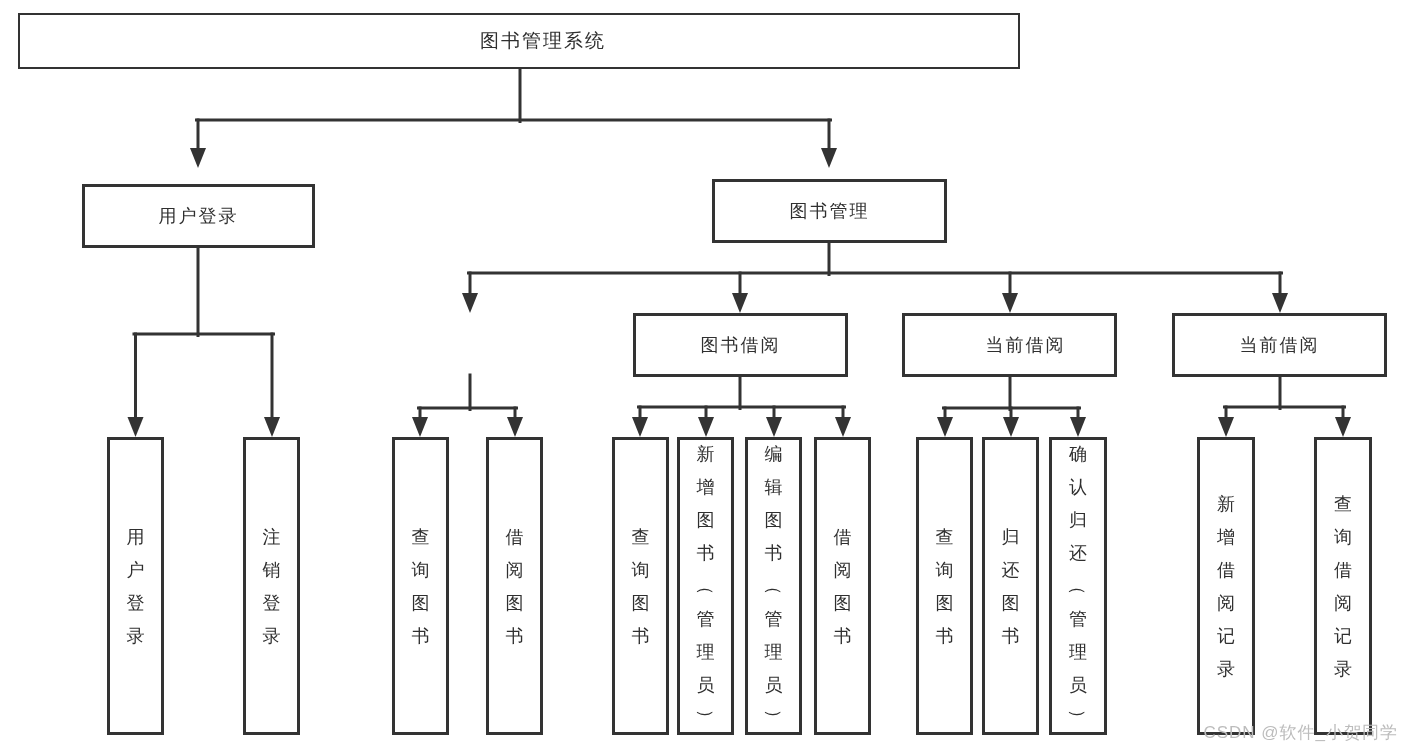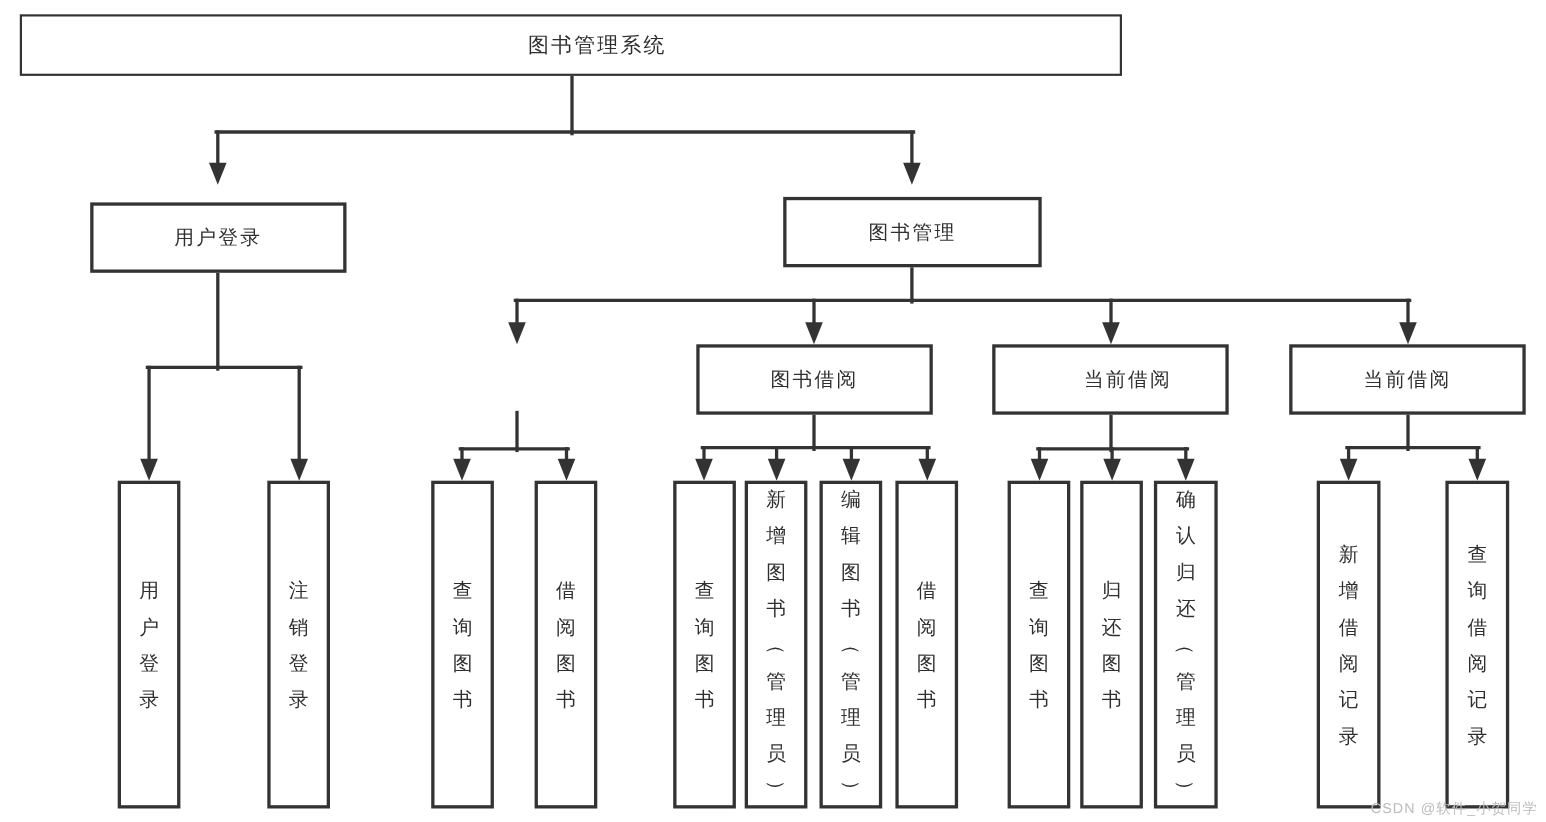--- a/index.html
+++ b/index.html
@@ -25,21 +25,21 @@
   .hbox{white-space:nowrap;}
   .vbox{flex-direction:column;}
   .vlabel{
     display:flex;flex-direction:column;align-items:center;justify-content:center;
     gap:15px;height:100%;width:100%;letter-spacing:0;
   }
   .vlabel span{display:block;height:18px;line-height:18px;font-size:18px;}
   .vlabel span.vpunct{transform:rotate(90deg);}
   .watermark{
     position:absolute;right:7px;bottom:3px;z-index:2;
-    color:var(--wm);font-size:13px;letter-spacing:1px;white-space:nowrap;
+    color:var(--wm);font-size:17px;letter-spacing:1px;white-space:nowrap;
   }
 </style>
 </head>
 <body>
 
 <div class="stage">
 
   <svg class="connectors" width="1405" height="747" viewBox="0 0 1405 747">
 
     <line x1="520" y1="69" x2="520" y2="121.5"></line>

